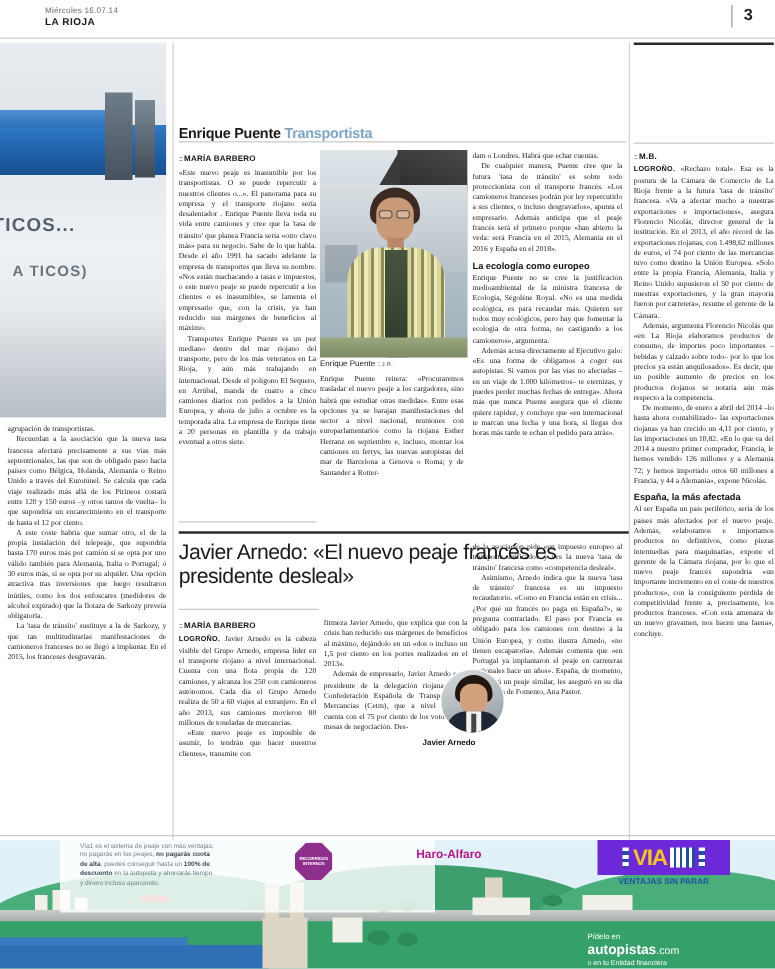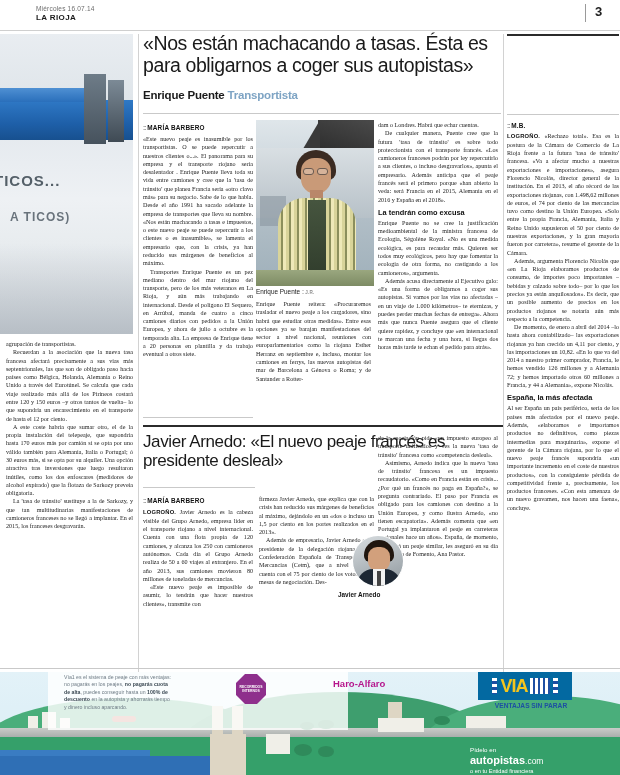--- a/index.html
+++ b/index.html
@@ -89,21 +89,21 @@
   .v-rule { position:absolute; background:#d2d2d2; width:1px; }
 
   
   .hl-main {
     position:absolute; left:143px; top:33px; width:358px;
     font-family:"Liberation Sans", sans-serif;
     font-size:19.5px; font-weight:normal; line-height:1.12;
     color:#1a1a1a; letter-spacing:-0.4px;
   }
   .kicker {
-    position:absolute; left:143px; top:89px;
+    position:absolute; left:143px; top:101px;
     font-family:"Liberation Sans", sans-serif;
     font-size:11.5px; font-weight:bold; color:#1a1a1a; letter-spacing:-0.2px;
   }
   .kicker .role { color:#7ea4c4; font-weight:bold; }
 
   .hr-thin { position:absolute; background:#c9c9c9; height:1px; }
 
   
   .photo {
     position:absolute; left:256px; top:120px; width:118px; height:166px;
@@ -247,21 +247,21 @@
     display:flex; align-items:center; justify-content:center;
     clip-path: polygon(30% 0,70% 0,100% 30%,100% 70%,70% 100%,30% 100%,0 70%,0 30%);
   }
   .ad-badge-50 .num { font-size:19px; font-weight:bold; letter-spacing:-1px; }
   .ad-badge-50 .pct { font-size:6px; font-weight:bold; line-height:1; margin-left:1px; }
   .ad-route {
     position:absolute; left:333px; top:6px;
     font-family:"Liberation Sans", sans-serif; font-size:9.5px; font-weight:bold; color:#b5168c;
   }
   .ad-logo {
-    position:absolute; left:478px; top:0px; width:94px; height:28px; background:#0369a1;
+    position:absolute; left:478px; top:0px; width:106px; height:28px; background:#6d28d9;
     display:flex; align-items:center; justify-content:center;
   }
   .ad-logo .via { color:#f4c51d; font-size:18px; font-weight:bold; letter-spacing:-1px; font-family:"Liberation Sans", sans-serif;}
   .ad-logo .bars { display:inline-block; width:20px; height:16px; margin-left:2px;
     background:repeating-linear-gradient(90deg,#fff 0 3px, #1d4fa3 3px 5px); }
   .ad-logo .dots2 { display:inline-block; width:5px; height:16px; margin-left:3px;
     background:repeating-linear-gradient(180deg,#fff 0 3px,#1d4fa3 3px 6px); }
   .ad-logo .dots0 { display:inline-block; width:5px; height:16px; margin-right:3px;
     background:repeating-linear-gradient(180deg,#fff 0 3px,#1d4fa3 3px 6px); }
   .ad-tag {
@@ -306,21 +306,20 @@
 
   <div class="col-text" style="left:6px; top:340px; width:127px;">
     <p class="first">agrupación de transportistas.</p>
     <p>Recuerdan a la asociación que la nueva tasa francesa afectará precisamente a sus vías más septentrionales, las que son de obligado paso hacia países como Bélgica, Holanda, Alemania o Reino Unido a través del Eurotúnel. Se calcula que cada viaje realizado más allá de los Pirineos costará entre 120 y 150 euros –y otros tantos de vuelta– lo que supondría un encarecimiento en el transporte de hasta el 12 por ciento.</p>
     <p>A este coste habría que sumar otro, el de la propia instalación del telepeaje, que supondría hasta 170 euros más por camión si se opta por uno válido también para Alemania, Italia o Portugal; ó 30 euros más, si se opta por su alquiler. Una opción atractiva tras inversiones que luego resultaron inútiles, como los dos enfoscares (medidores de alcohol expirado) que la flotaza de Sarkozy preveía obligatoria.</p>
     <p>La 'tasa de tránsito' sustituye a la de Sarkozy, y que tan multitudinarias manifestaciones de camioneros franceses no se llegó a implantar. En el 2015, los franceses desgravarán.</p>
   </div>
 
   <div class="v-rule" style="left:138px; top:34px; height:640px;"></div>
 
-  <div class="hl-main">«Nos están machacando a tasas. Ésta es para obligarnos a coger sus autopistas»</div>
 
   <div class="kicker">
     <span>Enrique Puente</span>
     <span class="role">Transportista</span>
   </div>
   <div class="hr-thin" style="left:143px; top:113px; width:358px;"></div>
 
   <div class="byline" style="left:143px; top:124px;">
     <span class="dots">::</span><span>MARÍA BARBERO</span>
   </div>
@@ -353,21 +352,21 @@
   </div>
 
   <div class="col-text" style="left:256px; top:300px; width:115px;">
     <p class="first">Enrique Puente reitera: «Procuraremos trasladar el nuevo peaje a los cargadores, sino habrá que estudiar otras medidas». Entre esas opciones ya se barajan manifestaciones del sector a nivel nacional, reuniones con europarlamentarios como la riojana Esther Herranz en septiembre e, incluso, montar los camiones en ferrys, las nuevas autopistas del mar de Barcelona a Génova o Roma; y de Santander a Rotter-</p>
   </div>
 
   <div class="col-text" style="left:378px; top:121px; width:120px;">
     <p class="first">dam o Londres. Habrá que echar cuentas.</p>
     <p>De cualquier manera, Puente cree que la futura 'tasa de tránsito' es sobre todo proteccionista con el transporte francés. «Los camioneros franceses podrán por ley repercutirlo a sus clientes, o incluso desgravarlos», apunta el empresario. Además anticipa que el peaje francés será el primero porque «han abierto la veda: será Francia en el 2015, Alemania en el 2016 y España en el 2018».</p>
     <p class="first">
-        <span class="subhead">La tendrán como excusa</span>
+        <span class="subhead">La ecología como europeo</span>
       </p>
     <p class="first">Enrique Puente no se cree la justificación medioambiental de la ministra francesa de Ecología, Ségolène Royal. «No es una medida ecológica, es para recaudar más. Quieren ser todos muy ecológicos, pero hay que fomentar la ecología de otra forma, no castigando a los camioneros», argumenta.</p>
     <p>Además acusa directamente al Ejecutivo galo: «Es una forma de obligarnos a coger sus autopistas. Si vamos por las vías no afectadas –en un viaje de 1.000 kilómetros– te eternizas, y puedes perder muchas fechas de entrega». Ahora más que nunca Puente asegura que el cliente quiere rapidez, y concluye que «en internacional te marcan una fecha y una hora, si llegas dos horas más tarde te echan el pedido para atrás».</p>
   </div>
 
   <div class="v-rule" style="left:503px; top:34px; height:640px;"></div>
 
   <div class="art2-rule-top"></div>
   <div class="hl-2">Javier Arnedo: «El nuevo peaje francés es presidente desleal»</div>
   <div class="hr-thin" style="left:143px; top:487px; width:112px;"></div>

